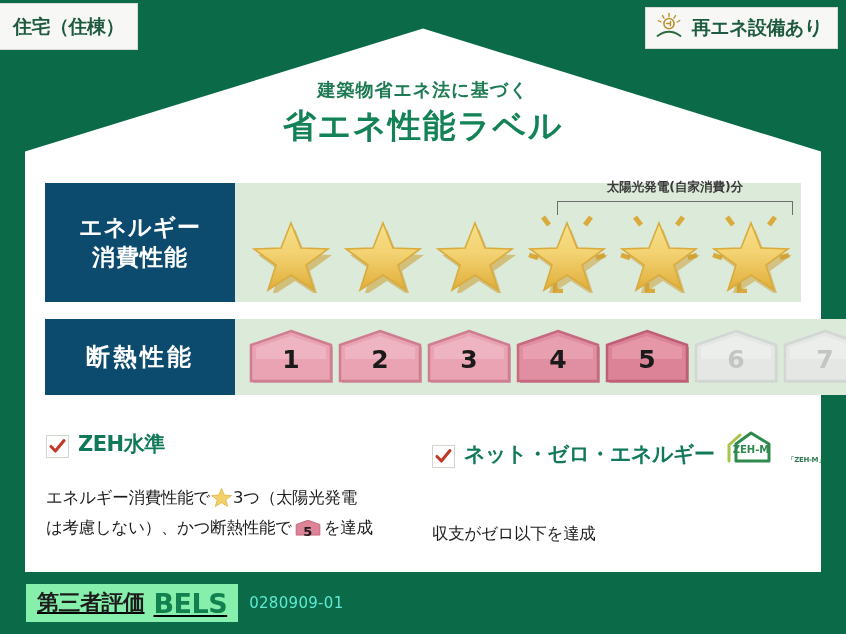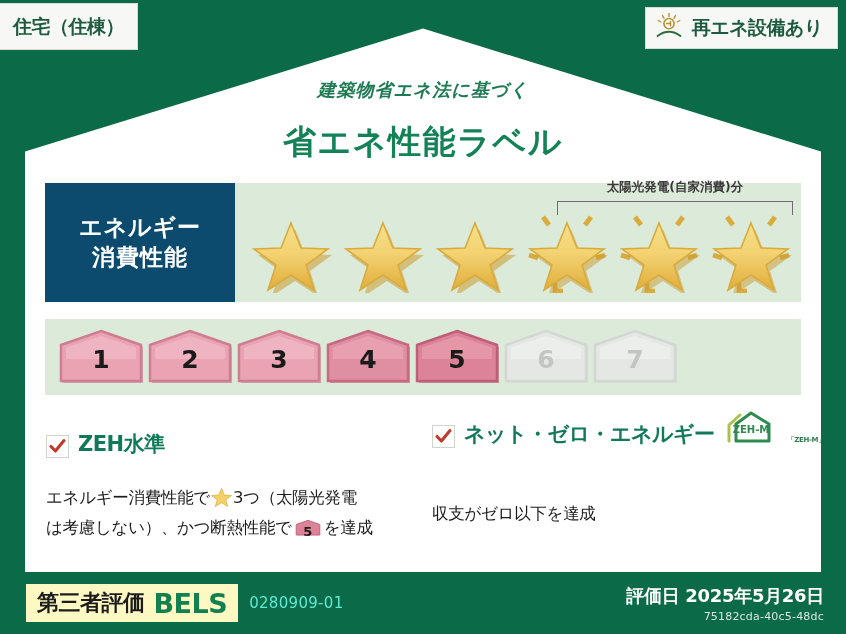--- a/index.html
+++ b/index.html
@@ -60,21 +60,21 @@
   }
 
   
   #title-block{
     position:absolute;
     left:0;right:0;top:78px;
     text-align:center;z-index:12;
   }
   #subtitle{
     font-size:18px;font-weight:700;color:#1d7a52;
-    letter-spacing:1px;margin-bottom:18px;font-style:italic;
+    letter-spacing:1px;margin-bottom:2px;
   }
   #main-title{
     font-size:33px;font-weight:700;color:#138256;
     letter-spacing:1.5px;
   }
 
   
   .perf-row{
     position:absolute;
     left:45px;width:756px;
@@ -150,21 +150,21 @@
   }
   .grade-cell.on .grade-num{color:#1a1a1a;}
   .grade-cell.off .grade-num{color:#c2c6c2;}
 
   
   .criteria{
     position:absolute;
     z-index:12;
   }
   #criteria-zeh{ left:46px;top:430px;width:368px; }
-  #criteria-nze{ left:432px;top:410px;width:400px; }
+  #criteria-nze{ left:432px;top:430px;width:400px; }
 
   .criteria-head{
     display:flex;align-items:flex-end;gap:9px;margin-bottom:27px;
   }
   .checkbox{
     width:23px;height:23px;flex:0 0 23px;
     border:1.5px solid #cfd7cc;
     background:#ffffff;
     position:relative;box-sizing:border-box;
   }
@@ -187,25 +187,26 @@
   #zehm-caption{font-size:7px;color:#2f7d4f;font-weight:700;letter-spacing:-0.3px;padding-bottom:3px;}
 
   
   #footer{
     position:absolute;left:0;right:0;bottom:0;height:62px;
     background:#0b6b48;z-index:20;
     display:flex;align-items:center;
   }
   #bels-box{
     margin-left:26px;
-    background:#fef9c3;
+    background:#86efac;
     height:38px;
     display:flex;align-items:center;
     padding:0 11px;
     gap:9px;
+    text-decoration:underline;
   }
   #bels-jp{font-size:22px;font-weight:700;color:#1c1c1c;letter-spacing:-0.5px;}
   #bels-en{font-size:27px;font-weight:700;color:#12804f;letter-spacing:-0.5px;}
   #bels-number{
     margin-left:11px;
     font-size:15px;color:#5eead4;letter-spacing:0.3px;
   }
   #footer-right{
     margin-left:auto;margin-right:22px;
     text-align:right;color:#ffffff;
@@ -329,20 +330,21 @@
             <polygon points="46,17 56,42 83,43 61,59 69,84 46,69 23,84 31,59 9,43 36,42" fill="#c99a2e" opacity="0.5" transform="translate(2,3)"></polygon>
             <polygon points="44,14 54,39 81,40 59,56 67,81 44,66 21,81 29,56 7,40 34,39" fill="url(#gstar)" stroke="#d9ab3c" stroke-width="1.6"></polygon>
           </svg>
         </div>
 
       </div>
     </div>
   </div>
 
   <div class="perf-row" id="row-insulation">
+    <div class="perf-label">断熱性能</div>
     <div class="perf-body">
       <div id="grades-wrap">
 
         <div class="grade-cell on">
           <svg viewBox="0 0 88 56">
             <polygon points="44,2 84,16 84,52 4,52 4,16" fill="#c8798c" transform="translate(2,2)" opacity="0.6"></polygon>
             <polygon points="44,2 84,16 84,52 4,52 4,16" fill="#e9a3b2" stroke="#cf7e92" stroke-width="2.5"></polygon>
             <polygon points="44,7 79,18.5 79,30 9,30 9,18.5" fill="#f0b9c5" opacity="0.75"></polygon>
           </svg>
           <div class="grade-num">1</div>
@@ -447,22 +449,15 @@
       <br><span>収支がゼロ以下を達成</span>
     </div>
   </div>
 
   <div id="footer">
     <div id="bels-box">
       <span id="bels-jp">第三者評価</span>
       <span id="bels-en">BELS</span>
     </div>
     <span id="bels-number">0280909-01</span>
-    <div id="footer-right">
-      <div id="eval-date">
-        <span>評価日</span>
-        <span>2025年5月26日</span>
-      </div>
-      <div id="eval-uuid">75182cda-40c5-48dc</div>
-    </div>
   </div>
 
 </div>
 
 </body></html>

